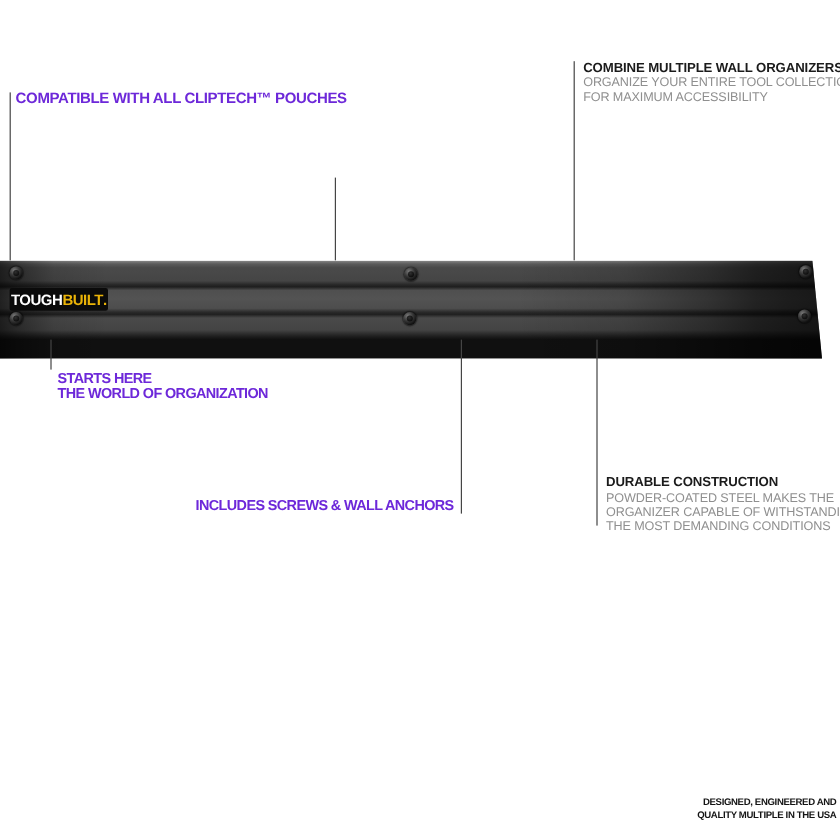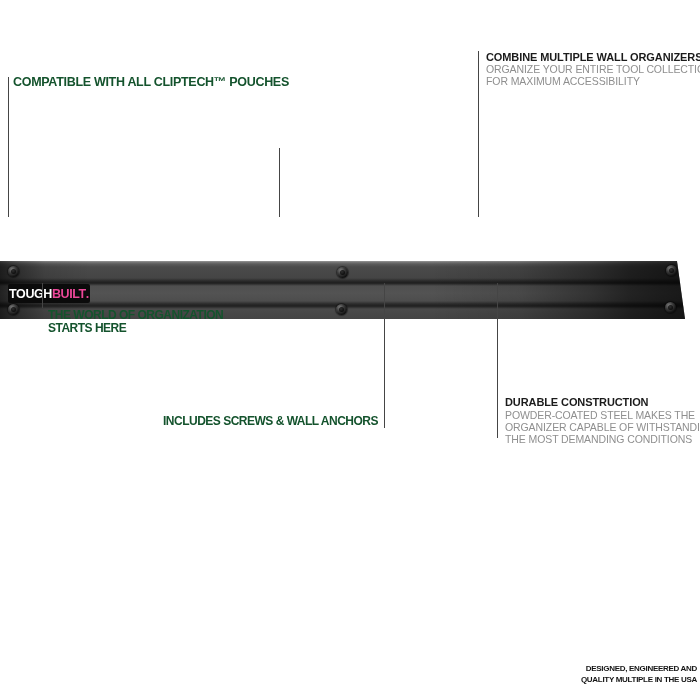--- a/index.html
+++ b/index.html
@@ -4,68 +4,67 @@
 <style>
   * { margin:0; padding:0; box-sizing:border-box; }
   html,body { background:#ffffff; }
   #canvas {
     position:relative; width:700px; height:700px; background:#ffffff;
     font-family:"Liberation Sans", sans-serif; overflow:hidden;
     -webkit-font-smoothing:antialiased;
   }
   .vline { position:absolute; width:1px; background:#454545; }
   .t-bold {
-    position:absolute; color:#14532d; font-weight:700; font-size:12px;
+    position:absolute; color:#6d28d9; font-weight:700; font-size:12px;
     letter-spacing:-0.5px; white-space:nowrap; line-height:13px;
   }
   .t-big { font-size:12.5px; letter-spacing:-0.3px; }
   .block { position:absolute; }
   .block .head {
     color:#1b1b1b; font-weight:700; font-size:11px; letter-spacing:-0.1px;
     line-height:13px; white-space:nowrap;
   }
   .block .sub {
     color:#8f8f8f; font-weight:400; font-size:10.5px; letter-spacing:-0.1px;
     line-height:11.5px; white-space:nowrap;
   }
   
   #rail {
-    position:absolute; left:0; top:217px; width:686px; height:58px;
+    position:absolute; left:0; top:217px; width:686px; height:82px;
     clip-path: polygon(0 0, 677px 0, 685px 100%, 0 100%);
     background:
       linear-gradient(90deg,
         rgba(0,0,0,0.60) 0px, rgba(0,0,0,0.40) 14px, rgba(0,0,0,0.10) 45px,
         rgba(0,0,0,0.00) 90px, rgba(0,0,0,0.00) 430px, rgba(0,0,0,0.12) 520px,
         rgba(0,0,0,0.38) 590px, rgba(0,0,0,0.58) 630px, rgba(0,0,0,0.66) 660px,
         rgba(0,0,0,0.70) 686px),
       linear-gradient(180deg,
         #9c9c9c 0px, #7a7a7a 1px, #5b5b5b 3px, #4a4a4a 6px, #454545 17px,
         #2a2a2a 20px, #1e1e1e 22px, #4f4f4f 25px, #535353 32px, #4d4d4d 40px,
         #2b2b2b 43px, #202020 45px, #4a4a4a 48px, #444444 58px, #2e2e2e 61px,
         #1a1a1a 64px, #101010 66px);
-    margin-top: 44px;
   }
   .screw {
     position:absolute; width:11px; height:11px; border-radius:50%;
     background: radial-gradient(circle at 35% 30%, #7a7a7a 0%, #3a3a3a 38%, #111111 72%, #000 100%);
     box-shadow: 0 0 1px 1px rgba(0,0,0,0.45);
   }
   .screw::after {
     content:""; position:absolute; left:3px; top:3px; width:5px; height:5px;
     border-radius:50%; background:radial-gradient(circle at 40% 35%, #2f2f2f, #000);
   }
   #logo {
     position:absolute; left:8px; top:23px; width:82px; height:19px;
     background:#0b0b0b; border-radius:2px;
     display:flex; align-items:center; justify-content:center;
     font-weight:700; font-size:12.5px; letter-spacing:-0.4px; white-space:nowrap;
     text-shadow:0 0 1px rgba(0,0,0,0.5);
   }
   #logo .w { color:#ffffff; }
-  #logo .o { color:#ec4899; }
+  #logo .o { color:#eab308; }
   
   #footer {
     position:absolute; right:3px; top:620px; text-align:right;
     color:#141414; font-weight:700; font-size:8px; letter-spacing:-0.3px;
     line-height:10.5px; white-space:nowrap;margin-top:44px;
   }
 </style>
 </head>
 <body>
 
@@ -92,22 +91,22 @@
     <div class="screw" style="left:664.5px;top:40.5px;"></div>
     <div id="logo">
       <span class="w">TOUGH</span>
         <span class="o">BUILT</span>
         <span class="o">.</span>
     </div>
   </div>
 
   <div class="vline" style="left:42px; top:283px; height:25px;"></div>
   <div class="t-bold" style="left:48px; top:309px;">
+    <div>STARTS HERE</div>
     <div>THE WORLD OF ORGANIZATION</div>
-    <div>STARTS HERE</div>
   </div>
 
   <div class="vline" style="left:384px; top:283px; height:145px;"></div>
   <div class="t-bold" style="right:322px; top:415px; text-align:left;">INCLUDES SCREWS &amp; WALL ANCHORS</div>
 
   <div class="vline" style="left:497px; top:283px; height:155px;"></div>
   <div class="block" style="left:505px; top:395px;">
     <div class="head" style="line-height:14px;">DURABLE CONSTRUCTION</div>
     <div class="sub" style="line-height:12px;">POWDER-COATED STEEL MAKES THE</div>
     <div class="sub" style="line-height:12px;">ORGANIZER CAPABLE OF WITHSTANDING</div>

